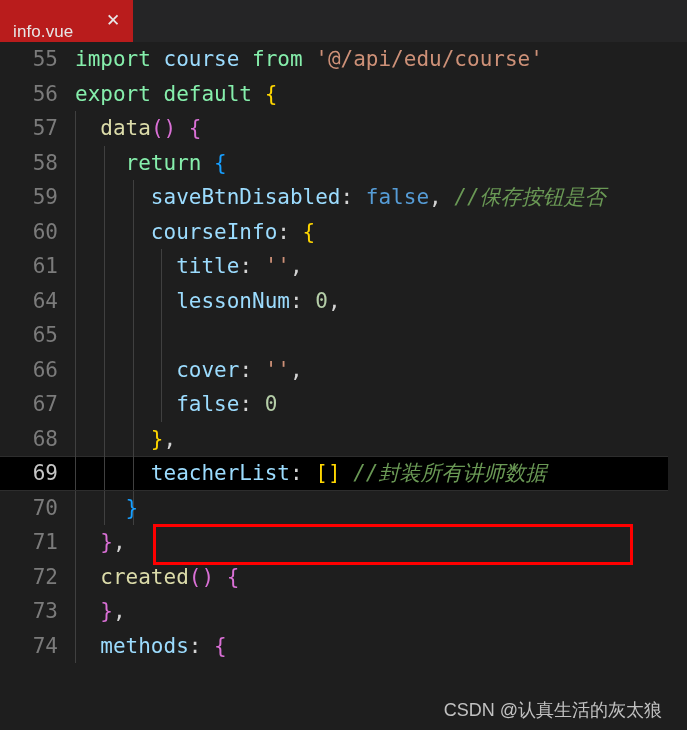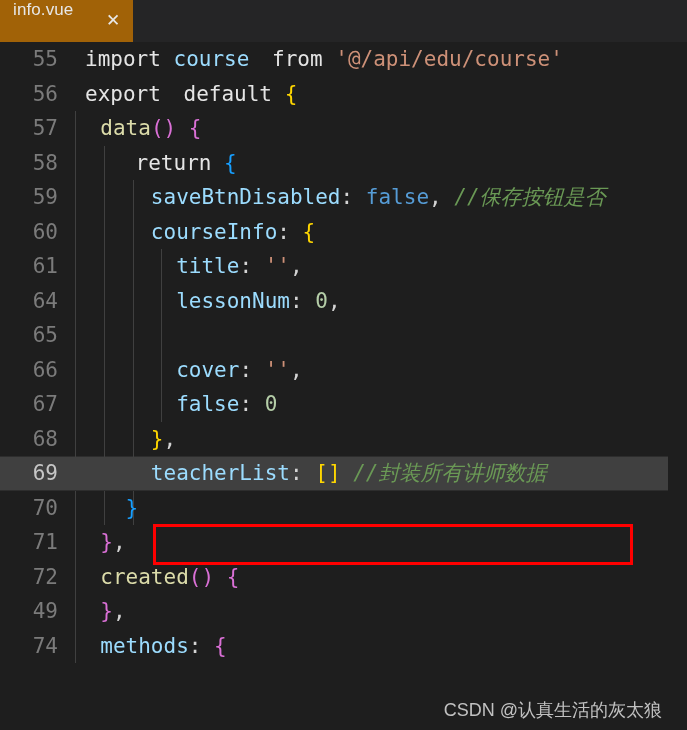--- a/index.html
+++ b/index.html
@@ -10,22 +10,22 @@
   }
   #app{position:relative;width:687px;height:730px;overflow:hidden;background:#1e1e1e;}
 
   
   .tabbar{
     position:absolute;left:0;top:0;width:687px;height:42px;
     background:#252526;display:flex;align-items:stretch;
   }
   .tab{
     position:relative;width:133px;height:42px;
-    background:#a16207;
-    display:flex;align-items:flex-start;
+    background:#b91c1c;
+    display:flex;align-items:flex-end;
     box-sizing:border-box;padding:0 0 0 13px;
   }
   .tab .tab-label{
     font-family:"Liberation Sans","DejaVu Sans",sans-serif;
     font-size:17px;color:#e7e7e7;letter-spacing:.1px;
     white-space:nowrap;
   }
   .tab .tab-close{
     position:absolute;right:10px;top:50%;transform:translateY(-50%);
     width:20px;height:20px;line-height:20px;text-align:center;
@@ -37,21 +37,21 @@
 
   
   .editor{
     position:absolute;left:0;top:42px;width:687px;height:688px;
     background:#1e1e1e;overflow:hidden;
   }
   .line{
     position:relative;height:34.5px;width:668px;
     box-sizing:border-box;
   }
-  .line.active{background:#404040;}
+  .line.active{background:#000000;}
   .line.active::before{
     content:"";position:absolute;left:0;right:0;top:0;height:1px;background:#2d2d2d;
   }
   .line.active::after{
     content:"";position:absolute;left:0;right:0;bottom:0;height:1px;background:#2d2d2d;
   }
   .lineno{
     position:absolute;left:0;top:0;width:58px;height:34.5px;
     line-height:34.5px;text-align:right;
     font-size:21px;color:#7b7b7b;
@@ -62,21 +62,21 @@
   .code{
     position:absolute;left:75px;top:0;height:34.5px;line-height:34.5px;
     font-size:21px;white-space:pre;
     font-family:"DejaVu Sans Mono","Liberation Mono",monospace;
     letter-spacing:0px;
   }
   .guides{position:absolute;left:0;top:0;height:34.5px;width:687px;pointer-events:none;}
   .guide{position:absolute;top:0;width:1px;height:34.5px;background:#404040;}
 
   
-  .t-kw{color:#e5e5e5;margin-left:10px;}
+  .t-kw{color:#86efac;}
   .t-kw2{color:#569cd6;}
   .t-var{color:#9cdcfe;}
   .t-str{color:#ce9178;}
   .t-num{color:#b5cea8;}
   .t-fn{color:#dcdcaa;}
   .t-cmt{color:#6a9955;font-style:italic;}
   .t-p{color:#d4d4d4;}
   .t-br1{color:#ffd700;}
   .t-br2{color:#da70d6;}
   .t-br3{color:#179fff;}
@@ -240,21 +240,21 @@
         <div class="guides">
           <div class="guide" style="left: 75px;"></div>
         </div>
         <div class="lineno">72</div>
         <div class="code"><span class="t-p">  </span><span class="t-fn">created</span><span class="t-br2">()</span><span class="t-p"> </span><span class="t-br2">{</span></div>
       </div>
       <div class="line">
         <div class="guides">
           <div class="guide" style="left: 75px;"></div>
         </div>
-        <div class="lineno">49</div>
+        <div class="lineno">73</div>
         <div class="code"><span class="t-p">  </span><span class="t-br2">}</span><span class="t-p">,</span></div>
       </div>
       <div class="line">
         <div class="guides">
           <div class="guide" style="left: 75px;"></div>
         </div>
         <div class="lineno">74</div>
         <div class="code"><span class="t-p">  </span><span class="t-var">methods</span><span class="t-p">: </span><span class="t-br2">{</span></div>
       </div>
     </div>

